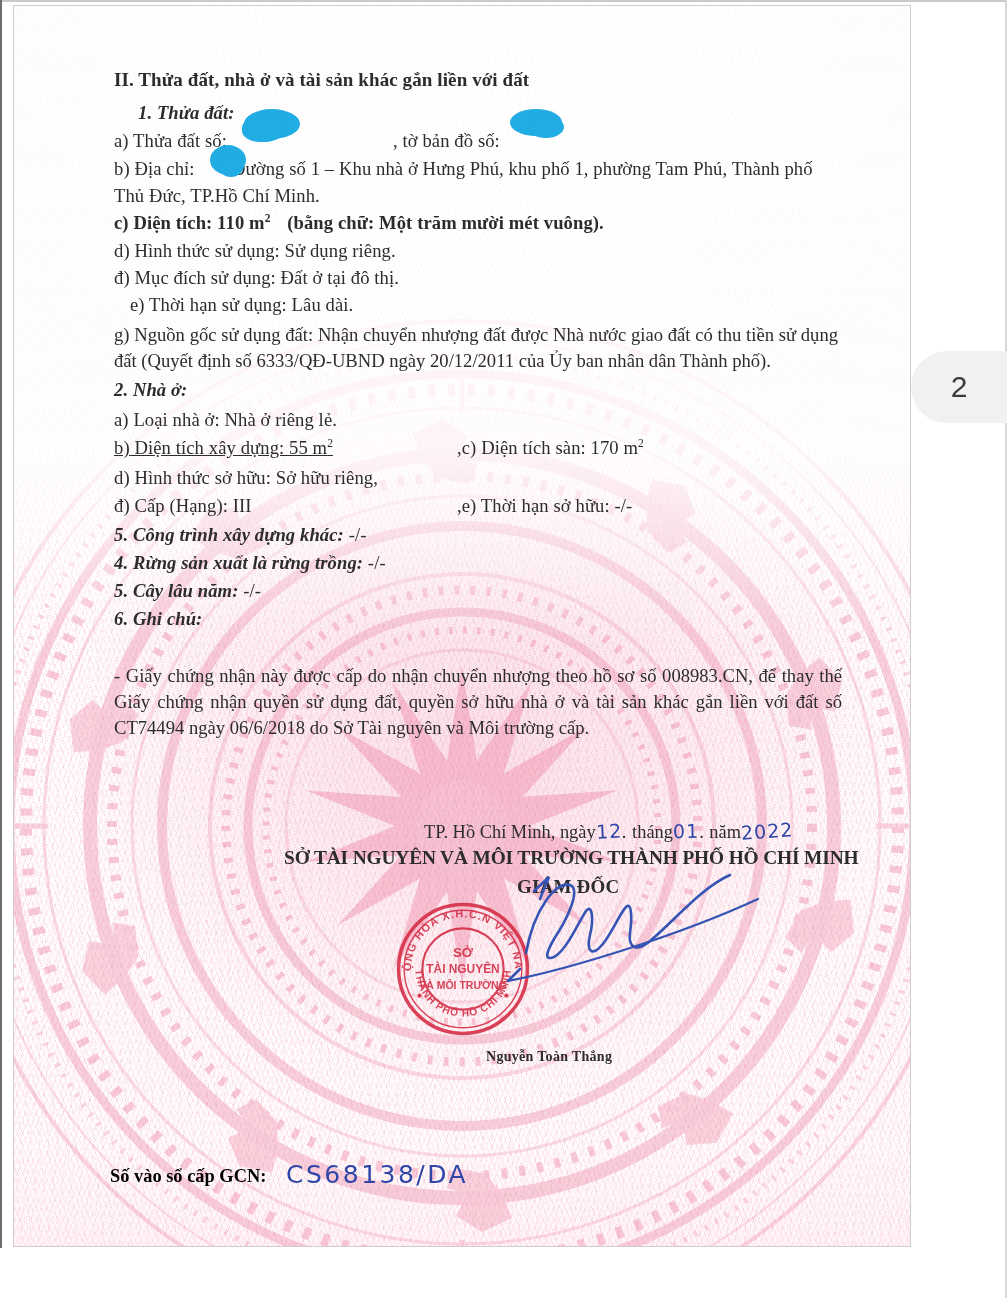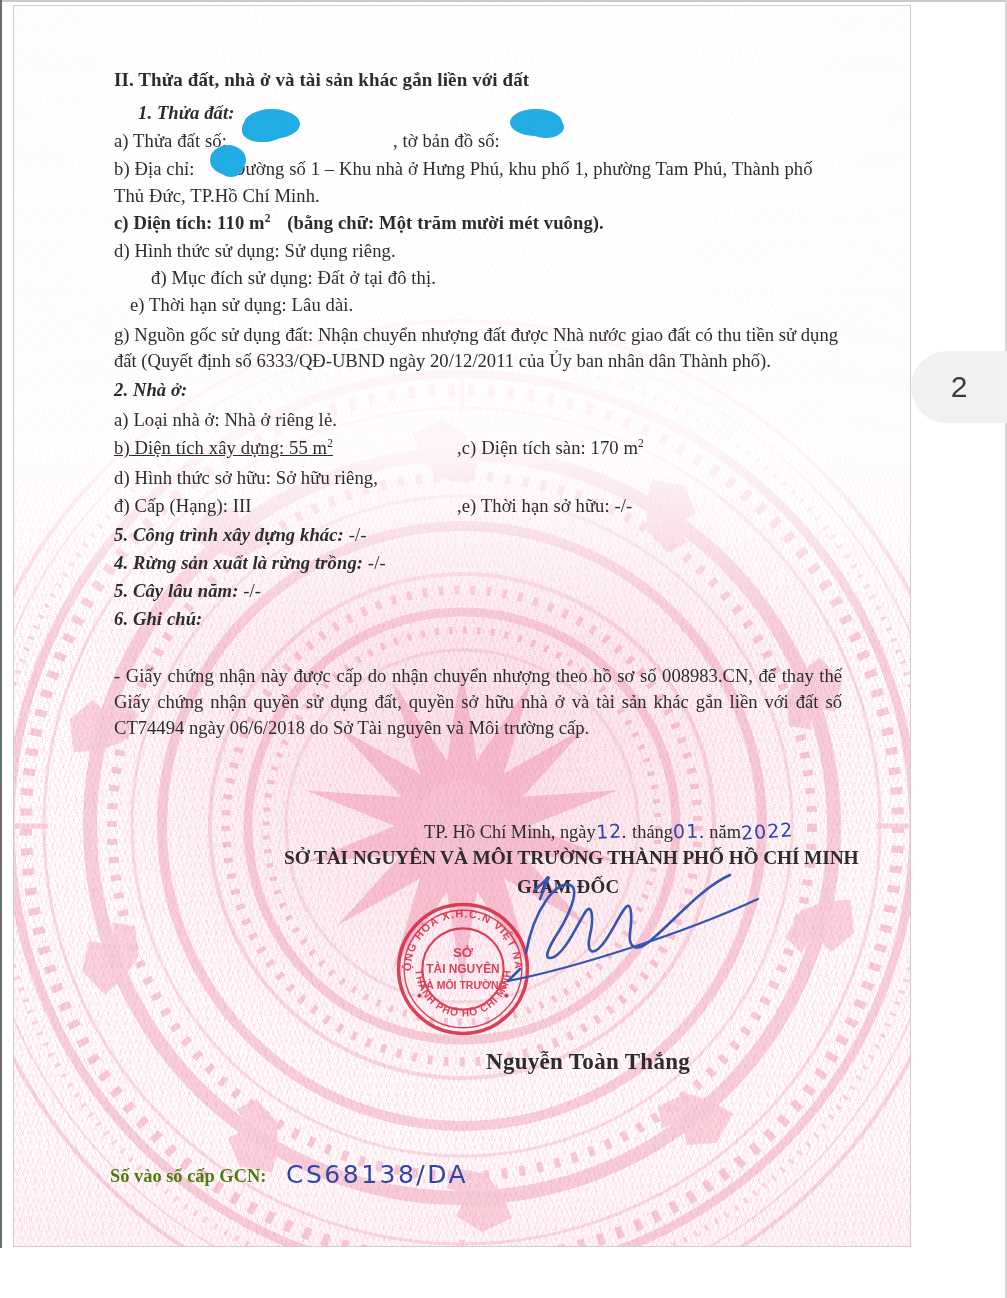--- a/index.html
+++ b/index.html
@@ -144,21 +144,21 @@
 
   
   .sig-line {
     position: absolute;
     white-space: nowrap;
     color: #2c2c30;
   }
   .sig-date   { font-size: 18.4px; }
   .sig-office { font-weight: bold; font-size: 19.4px; letter-spacing: -.15px; }
   .sig-role   { font-weight: bold; font-size: 19px; letter-spacing: .2px; }
-  .sig-name   { font-weight: bold; font-size: 23px; letter-spacing: .3px; }
+  .sig-name   { font-weight: bold; font-size: 14px; letter-spacing: .3px; }
 
   .hand {
     font-family: "DejaVu Sans", sans-serif;
     color: #2f46a8;
     font-size: 19px;
     letter-spacing: 1px;
     transform: rotate(-3deg);
     display: inline-block;
   }
   .hand-gcn {
@@ -180,21 +180,21 @@
   .ink-sign {
     position: absolute;
     pointer-events: none;
   }
 
   
   .footer-label {
     position: absolute;
     font-weight: bold;
     font-size: 18.4px;
-    color: #4d7c0f;
+    color: #000000;
     white-space: nowrap;
   }
 
   
   #page-badge {
     position: absolute;
     right: 0;
     top: 351px;
     width: 96px;
     height: 72px;
@@ -352,21 +352,21 @@
       <div class="ln" style="left:100px; top:154px;">b) Địa chỉ:</div>
       <div class="ln" style="left:218px; top:154px;">Đường số 1 – Khu nhà ở Hưng Phú, khu phố 1, phường Tam Phú, Thành phố</div>
       <div class="ln" style="left:100px; top:181px;">Thủ Đức, TP.Hồ Chí Minh.</div>
 
       <div class="ln" style="left:100px; top:208px;font-weight:bold;">
         <span>c) Diện tích:  110 m</span><sup>2</sup>
         <span style="display:inline-block;width:12px"></span><span>(bằng chữ: Một trăm mười mét vuông).</span>
       </div>
 
       <div class="ln" style="left:100px; top:236px;">d) Hình thức sử dụng:  Sử dụng riêng.</div>
-      <div class="ln" style="left:100px; top:263px;margin-left:37px;">đ) Mục đích sử dụng:  Đất ở tại đô thị.</div>
+      <div class="ln" style="left:100px; top:263px;">đ) Mục đích sử dụng:  Đất ở tại đô thị.</div>
       <div class="ln" style="left:116px; top:290px;">e) Thời hạn sử dụng:  Lâu dài.</div>
 
       <div class="para" style="left:100px; top:316px;">g) Nguồn gốc sử dụng đất: Nhận chuyển nhượng đất được Nhà nước giao đất có thu tiền sử dụng đất (Quyết định số 6333/QĐ-UBND ngày 20/12/2011 của Ủy ban nhân dân Thành phố).</div>
 
       <div class="ln bi" style="left:100px; top:375px;">2. Nhà ở:</div>
 
       <div class="ln" style="left:100px; top:405px;">a) Loại nhà ở:  Nhà ở riêng lẻ.</div>
 
       <div class="ln" style="left:100px; top:433px;text-decoration:underline;">
         <span>b) Diện tích xây dựng:  55 m</span><sup>2</sup>

